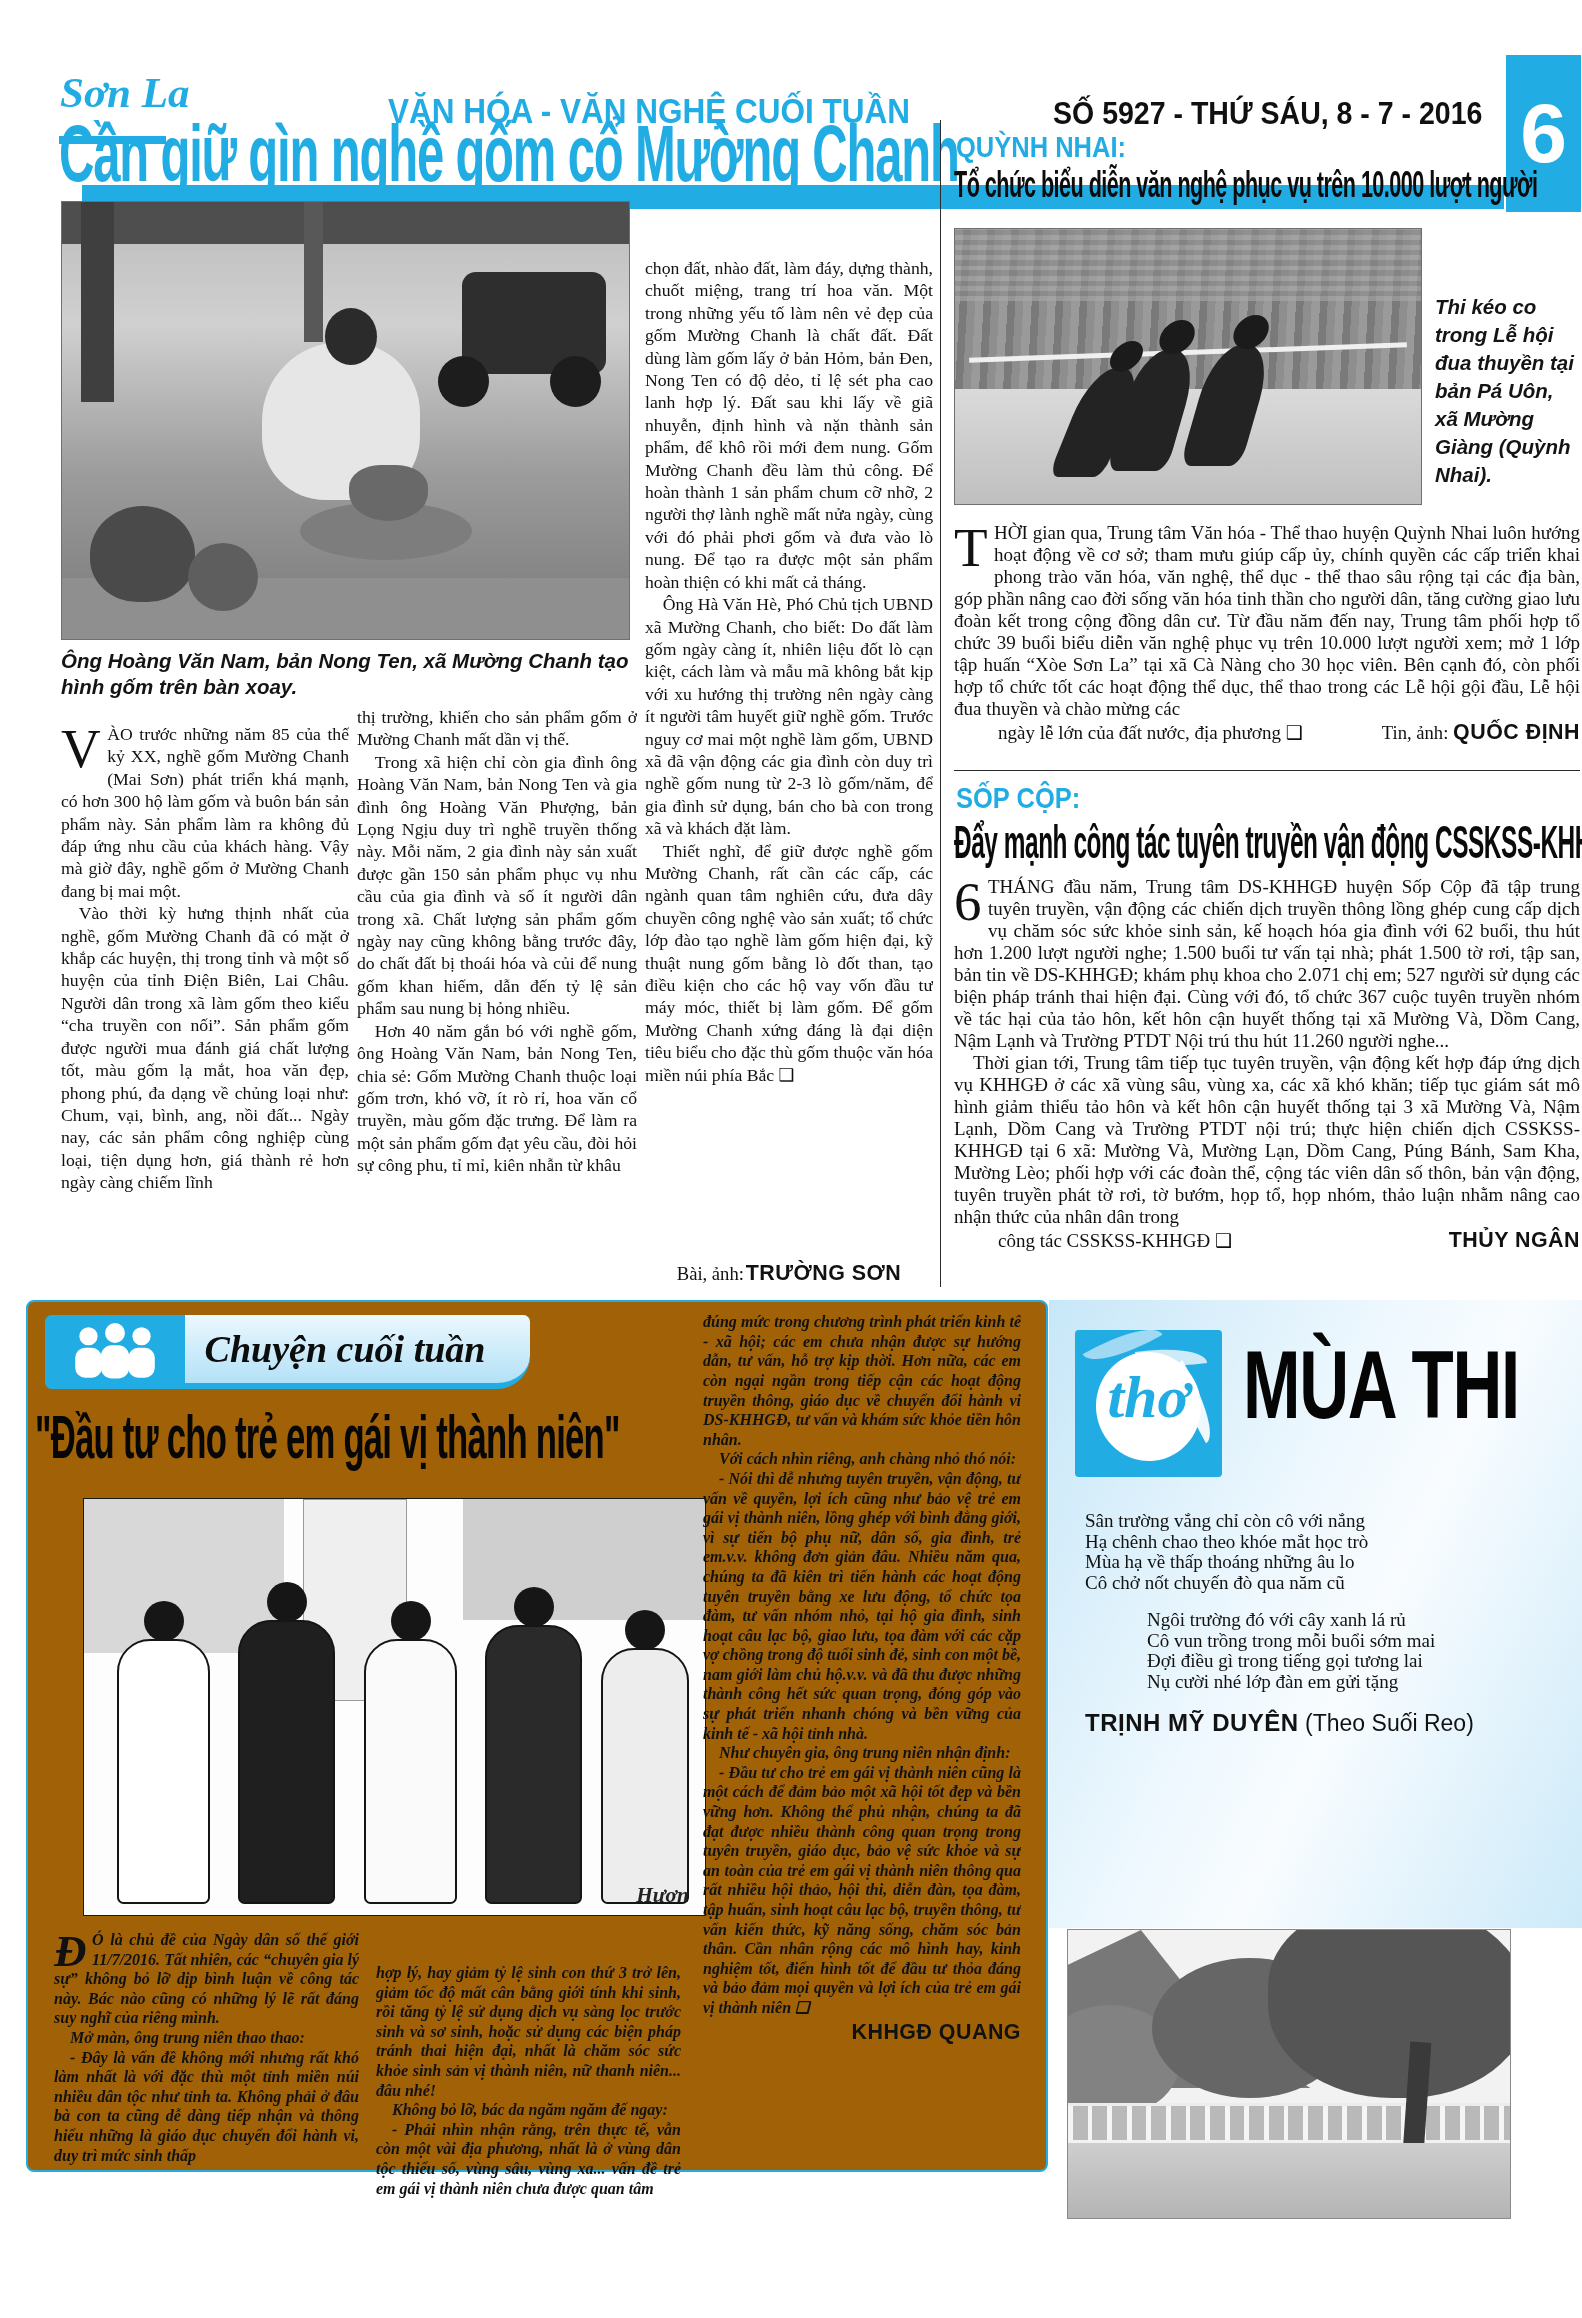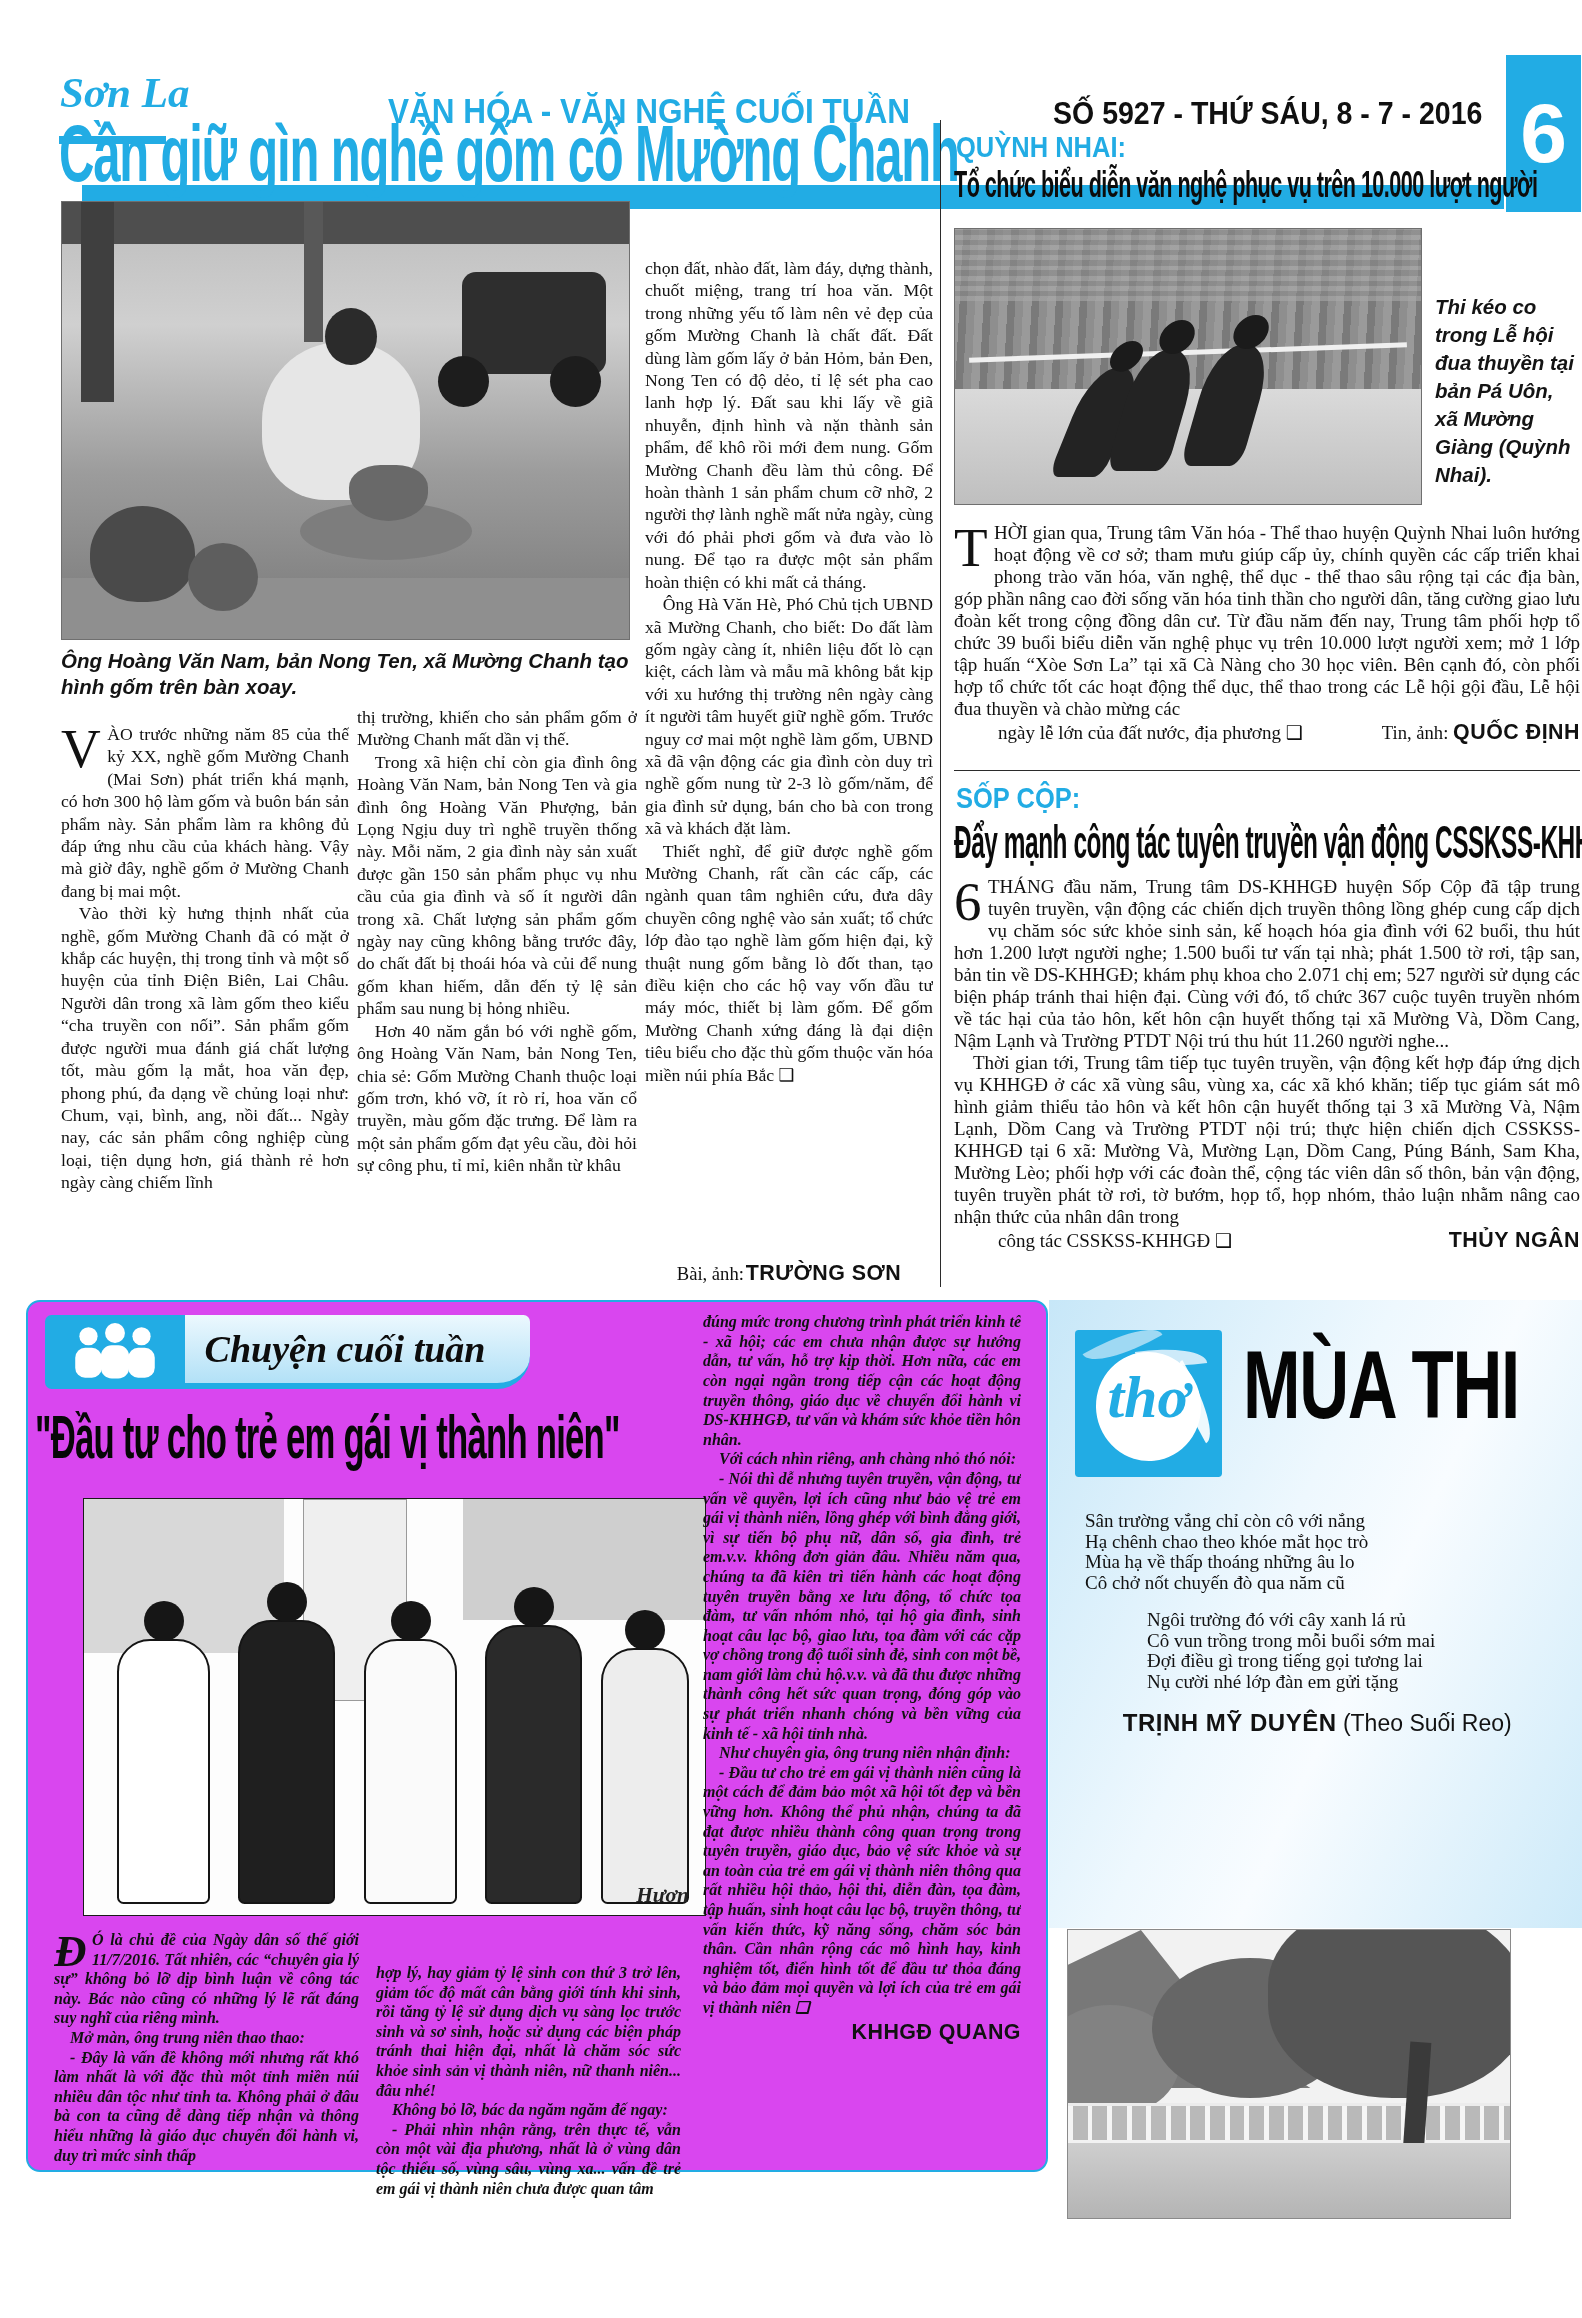--- a/index.html
+++ b/index.html
@@ -84,21 +84,21 @@
   #rule-right{left:954px;top:770px;width:626px;height:1.4px;background:#2b2b2b;}
 
   
   #sc-kicker{left:956px;top:781px;font:700 30px "Liberation Sans",sans-serif;color:#22ACE4;}
   #sc-kicker .cond{transform:scaleX(.85);}
   #sc-headline{left:954px;top:814px;font:700 47px "Liberation Sans",sans-serif;color:#0a0a0a;letter-spacing:-0.9px;}
   #sc-headline .cond{transform:scaleX(.52);}
   #sc-bodywrap{left:954px;top:876px;width:626px;}
 
   
-  #wbox{left:26px;top:1300px;width:1018px;height:868px;border:2.8px solid #22ACE4;border-radius:14px;background:#d946ef;}
+  #wbox{left:26px;top:1300px;width:1018px;height:868px;border:2.8px solid #22ACE4;border-radius:8px;background:#a16207;}
   #wtab{left:17px;top:13px;width:485px;height:74px;display:flex;}
   #wtab-icon{width:140px;height:74px;background:#22ACE4;border-radius:6.5px 0 0 6.5px;
      display:flex;align-items:center;justify-content:center;}
   #wtab-label{flex:1;background:linear-gradient(180deg,#ecf8fe,#b2e1f7);border-radius:0 6.5px 33px 0;
      border-bottom:6.5px solid #22ACE4;display:flex;align-items:center;padding-left:19.6px;
      font:italic 700 38px "Liberation Serif",serif;color:#0d0d0d;}
   #w-headline{left:6.5px;top:99px;font:700 62px "Liberation Sans",sans-serif;color:#070707;letter-spacing:-1.4px;}
   #w-headline .cond{transform:scaleX(.56);}
   #w-ill{left:55px;top:196px;width:621px;height:416px;border:1.4px solid #1a1a1a;background:#fdfdfd;overflow:hidden;}
   .w-patch1{left:0;top:0;width:200px;height:154px;background:#d8d8d8;}
@@ -127,21 +127,21 @@
   .leaf2{left:61px;top:17px;width:70px;height:20.5px;background:#cdeaf9;border-radius:0 100% 0 100%;transform:rotate(-8deg);}
   .leaf3{right:-14px;top:61px;width:84px;height:21.4px;background:#ffffff;border-radius:0 100% 0 100%;transform:rotate(60deg);opacity:.92;}
   #tho-oval{left:21.4px;top:22.4px;width:105px;height:109px;background:#fff;border-radius:50%;transform:rotate(-6deg);}
   #tho-text{left:0;top:33px;width:147px;text-align:center;
      font:italic 700 60px "Liberation Serif",serif;color:#22ACE4;}
   #poem-title{left:194px;top:30px;font:700 96px "Liberation Sans",sans-serif;color:#050505;letter-spacing:-1.9px;}
   #poem-title .cond{transform:scaleX(.72);}
   #poem-body{left:36px;top:211px;width:471px;font-size:19px;line-height:20.5px;color:#121212;}
   .stanza{white-space:pre-line;margin-bottom:17px;}
   .stanza.indent{padding-left:62px;}
-  #poem-byline{text-align:center;padding-right:6.5px;font:400 23px "Liberation Sans",sans-serif;}
+  #poem-byline{text-align:left;padding-right:6.5px;font:400 23px "Liberation Sans",sans-serif;}
   #poem-byline .by-name{font-size:24px;}
 
   #school-photo{left:1067px;top:1929px;width:442px;height:288px;border:0.9px solid #8a8a8a;background:#f2f2f2;overflow:hidden;}
   .s-mount{left:0;top:0;width:55%;height:55%;background:#787878;
      clip-path:polygon(0 100%,0 22%,30% 0,62% 62%,100% 100%);}
   .s-can1{right:-18.6px;top:-28px;width:261px;height:196px;background:#555;border-radius:45% 55% 50% 50%;}
   .s-can2{left:84px;top:28px;width:196px;height:140px;background:#666;border-radius:50%;}
   .s-can3{left:-28px;top:75px;width:140px;height:112px;background:#828282;border-radius:50%;}
   .s-trunk{right:84px;top:112px;width:21.4px;height:154px;background:#3a3a3a;transform:rotate(4deg);}
   .s-fence{left:0;right:0;top:60%;height:34px;border-top:3.7px solid #ececec;

